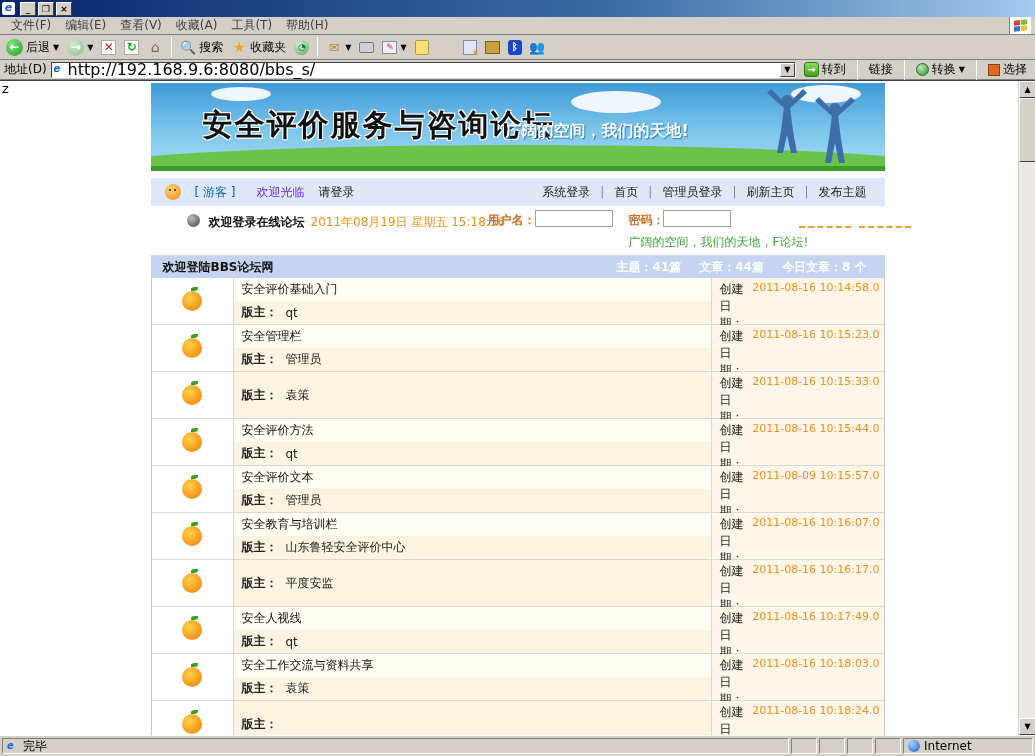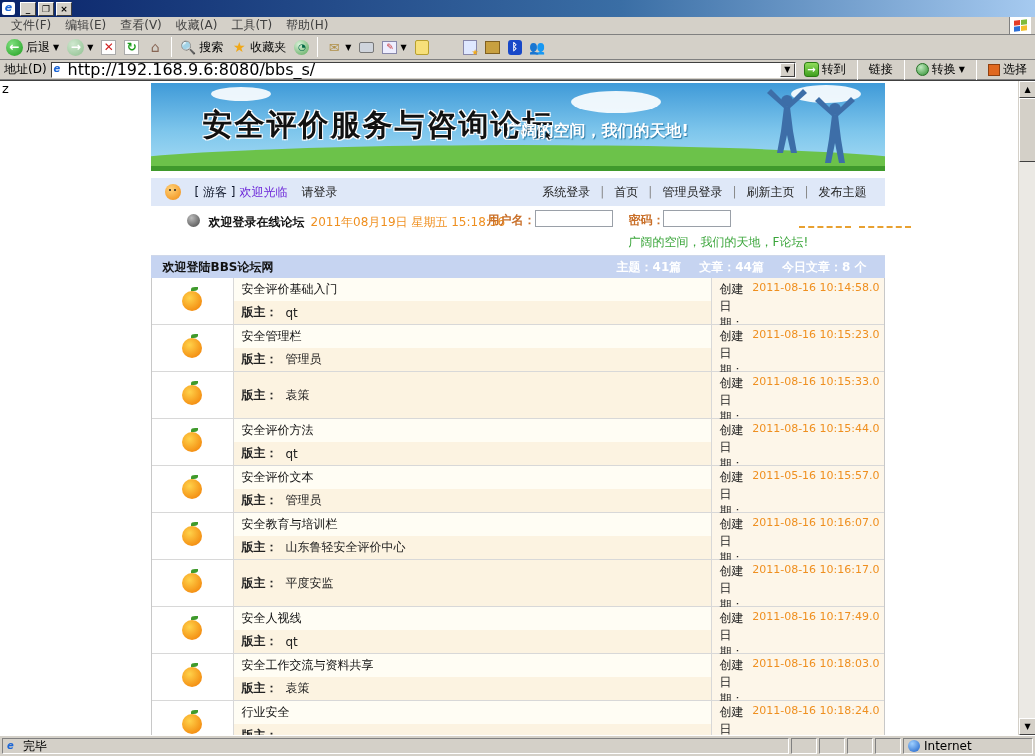--- a/index.html
+++ b/index.html
@@ -91,21 +91,21 @@
     text-shadow:1px 1px 1px #2a7aa8; }
   .tree { position:absolute; bottom:16px; }
   .tree .crown { width:16px; height:16px; background:radial-gradient(circle at 40% 35%,#9ad66a,#2f8f2c); border-radius:50%; }
   .tree .trunk { width:3px; height:6px; background:#8a5a2a; margin:0 auto; }
   .figures { position:absolute; right:18px; top:4px; }
 
   
   .navrow { height:28px; margin-top:7px; background:#dfe8f8; display:flex; align-items:center; padding:0 14px; }
   .smiley { width:16px; height:16px; border-radius:50%; background:radial-gradient(circle at 38% 32%,#ffd27a,#f08a10); position:relative; margin-right:14px; }
   .smiley::after { content:""; position:absolute; left:4px; top:5px; width:2px; height:2px; background:#222; border-radius:50%; box-shadow:5px 0 0 #222; }
-  .guest { color:#0f172a; margin-right:4px; }
+  .guest { color:#0369a1; margin-right:21px; }
   .welcome-o { color:#6d28d9; margin-right:14px; }
   .login-prompt { color:#222; }
   .navlinks { margin-left:auto; display:flex; align-items:center; gap:6px; }
   .navlink { color:#222; text-decoration:none; padding:0 4px; }
   .navsep { color:#888; }
 
   
   .welcomerow { height:50px; background:#fff; position:relative; border-bottom:1px solid #cfd8ea; }
   .announce-icon { position:absolute; left:36px; top:8px; width:13px; height:13px; border-radius:50%;
     background:radial-gradient(circle at 35% 30%,#bbb,#444); }
@@ -455,21 +455,21 @@
         <a class="ftitle" href="#">安全评价文本</a>
       </div>
       <div class="fmod-strip">
         <span class="fmod-label">版主：</span>
         <a class="fmod-name" href="#">管理员</a>
       </div>
     </div>
     <div class="fcell-right">
       <div class="fmeta">
         <span class="fmeta-label">创建日期：</span>
-        <span class="fdate">2011-05-16 10:15:57.0</span>
+        <span class="fdate">2011-08-09 10:15:57.0</span>
       </div>
       <div class="fmeta">
         <span class="fmeta-label">今日主题数：</span>
         <span class="fnum">3</span>
       </div>
     </div>
   </div>
 
   <div class="frow">
     <div class="fcell-icon">
@@ -566,23 +566,20 @@
         <span class="fnum">3</span>
       </div>
     </div>
   </div>
 
   <div class="frow">
     <div class="fcell-icon">
       <span class="orange-fruit"></span>
     </div>
     <div class="fcell-main">
-      <div class="ftitle-strip">
-        <a class="ftitle" href="#">行业安全</a>
-      </div>
       <div class="fmod-strip">
         <span class="fmod-label">版主：</span>
         <a class="fmod-name" href="#"></a>
       </div>
     </div>
     <div class="fcell-right">
       <div class="fmeta">
         <span class="fmeta-label">创建日期：</span>
         <span class="fdate">2011-08-16 10:18:24.0</span>
       </div>

